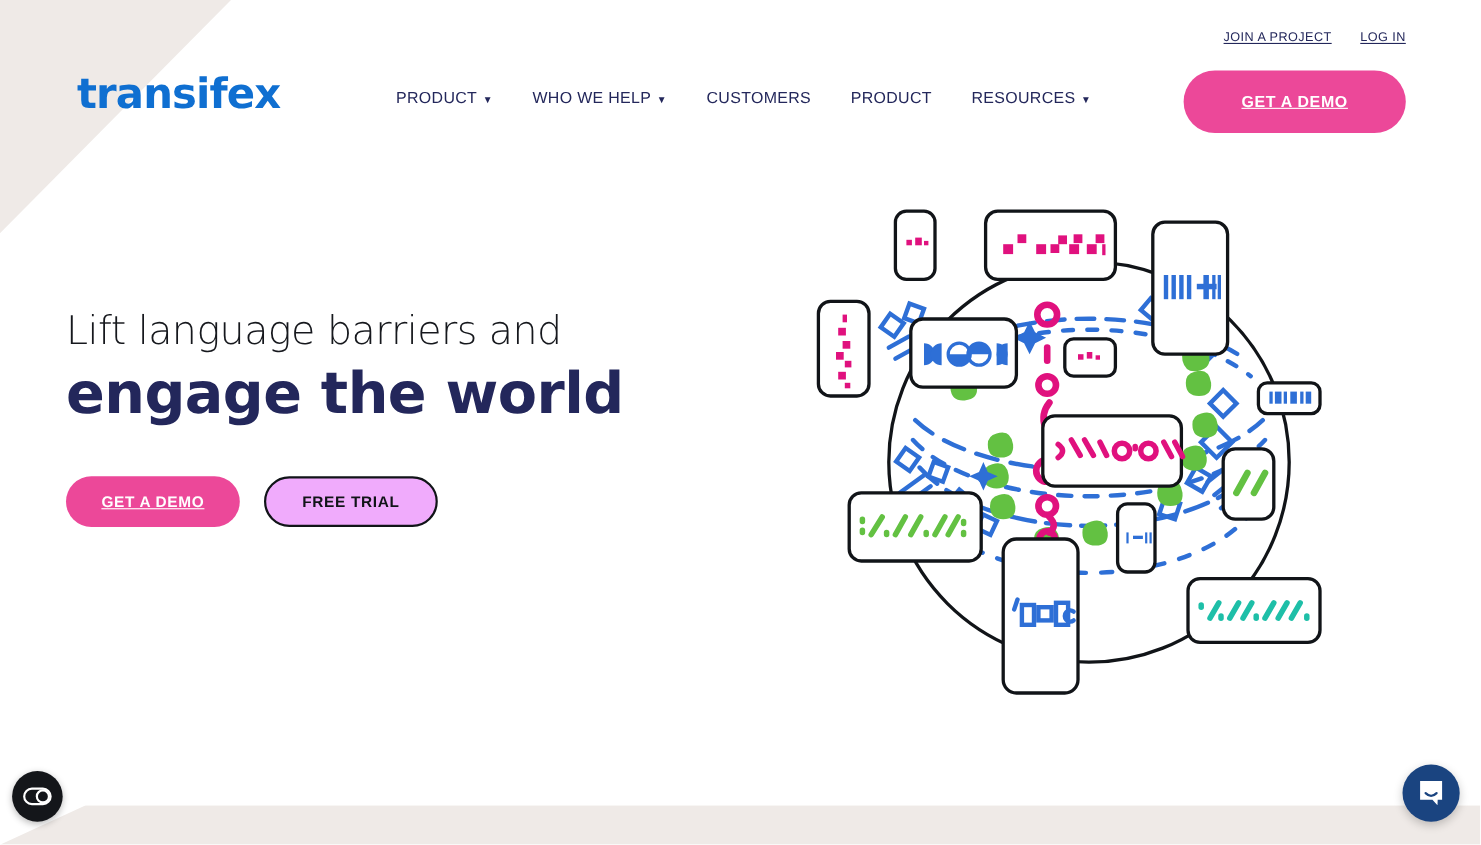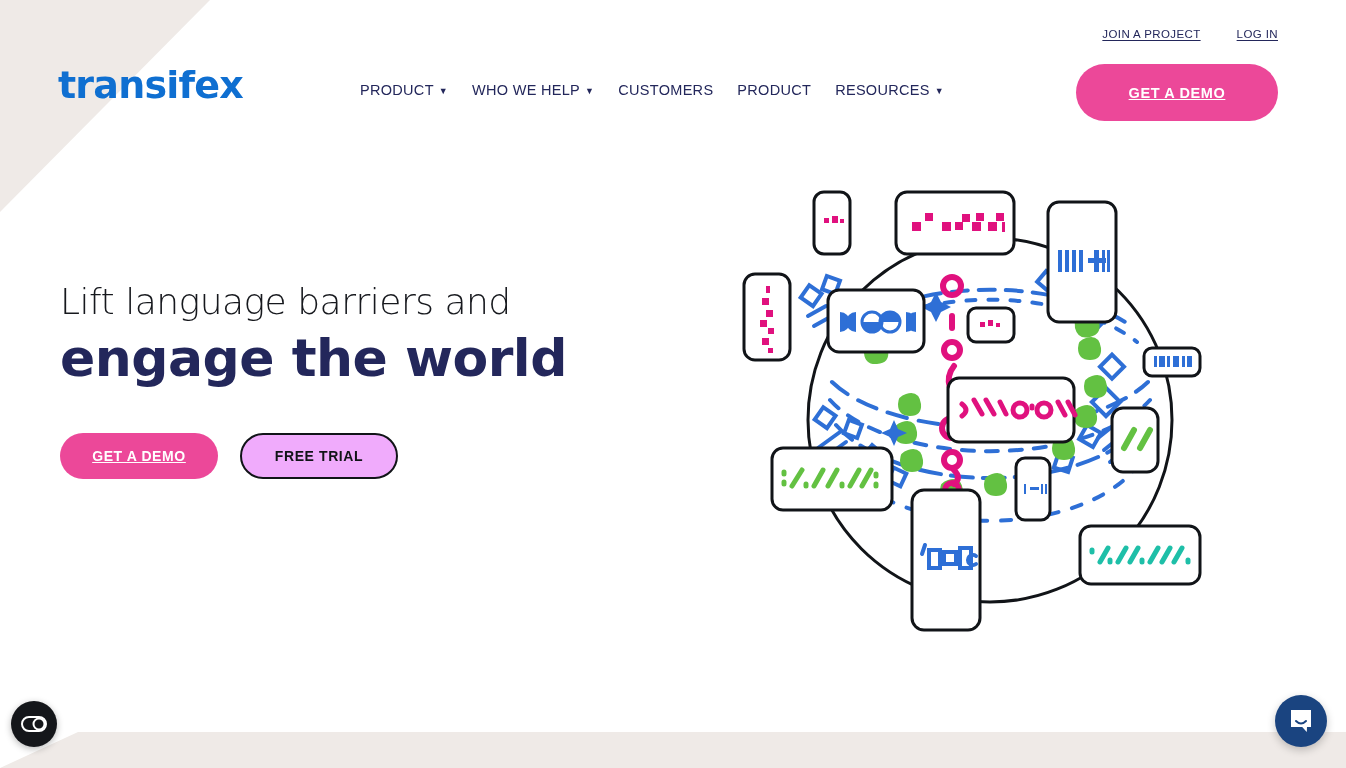--- a/index.html
+++ b/index.html
@@ -42,21 +42,21 @@
   .topbar {
     position: absolute;
     top: 0; left: 0;
     width: 1346px; height: 56px;
     z-index: 5;
   }
   .toplinks {
     position: absolute;
     right: 68px; top: 28px;
     display: flex;
-    gap: 36px;
+    gap: 26px;
     align-items: center;
     justify-content: center;
   }
   .toplink {
     font-size: 11.5px;
     letter-spacing: 0.4px;
     color: #23275B;
     text-decoration: underline;
     text-underline-offset: 2px;
     cursor: pointer;
@@ -64,35 +64,35 @@
   }
 
   .header {
     position: absolute;
     top: 56px; left: 0;
     width: 1346px; height: 90px;
     z-index: 5;
   }
   .logo {
     position: absolute;
-    left: 58px; top: 10px;
+    left: 70px; top: 10px;
     font-size: 38px;
     font-weight: 700;
     letter-spacing: -0.8px;
     color: #0F6FD1;
     line-height: 1;
     font-family: "DejaVu Sans", sans-serif;
   }
 
   .nav {
     position: absolute;
     left: 360px; top: 26px;
     display: flex;
     align-items: center;
-    gap: 24px;
+    gap: 36px;
   }
   .nav-item {
     display: flex;
     align-items: center;
     gap: 5px;
     font-size: 14.5px;
     letter-spacing: 0.3px;
     color: #23275B;
     cursor: pointer;
     white-space: nowrap;

